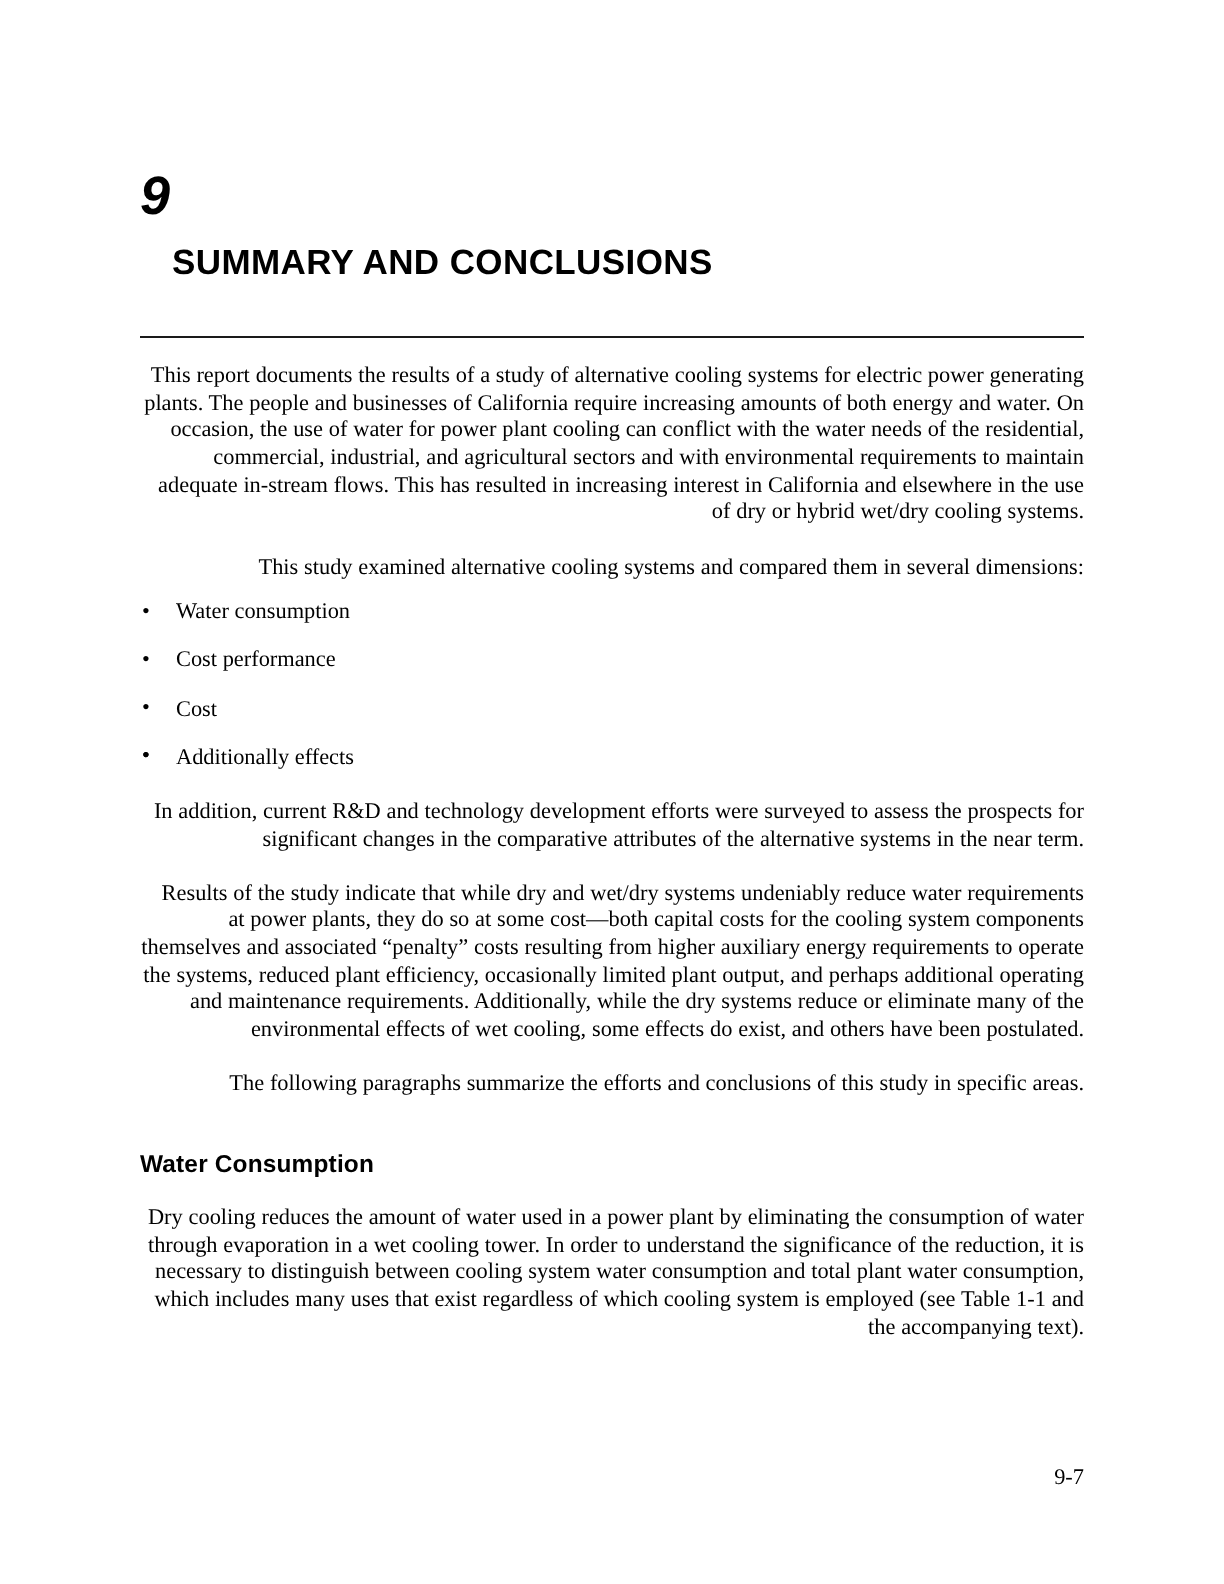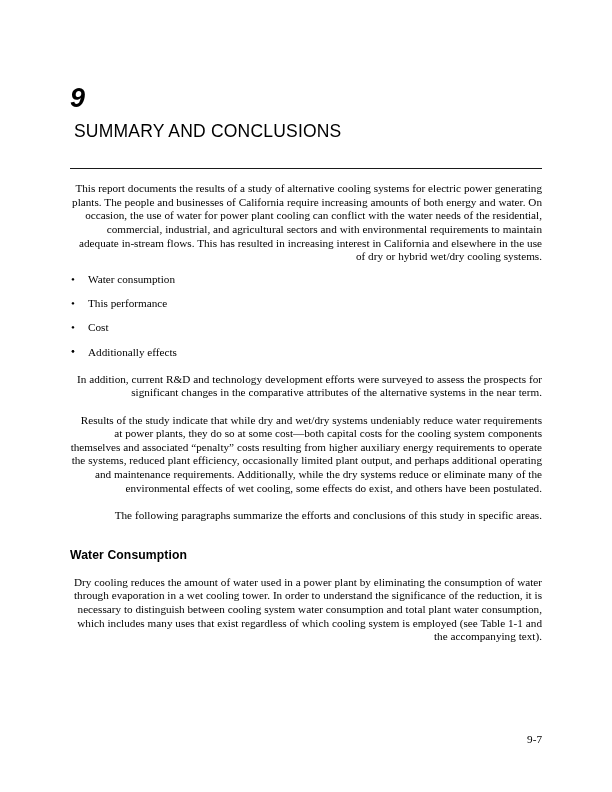--- a/index.html
+++ b/index.html
@@ -36,25 +36,25 @@
     font-style: italic;
     font-size: 27px;
     line-height: 1;
     letter-spacing: -0.5px;
     margin: 0;
     padding-top: 85px;
   }
 
   .chapter-title {
     font-family: "Liberation Sans", "DejaVu Sans", sans-serif;
-    font-weight: normal;
+    font-weight: bold;
     font-size: 17.5px;
     line-height: 1.15;
     letter-spacing: 0.2px;
-    margin: 9px 0 0 4px;
+    margin: 9px 0 0 16px;
   }
 
   .title-rule {
     margin: 27px 0 0 0;
     border: 0;
     border-top: 1.6px solid #1a1a1a;
     width: 472px;
     height: 0;
   }
 
@@ -126,29 +126,30 @@
   <div class="content">
 
     <div class="chapter-number">9</div>
 
     <h1 class="chapter-title">SUMMARY AND CONCLUSIONS</h1>
 
     <hr class="title-rule">
 
     <p class="para para-first">This report documents the results of a study of alternative cooling systems for electric power generating plants. The people and businesses of California require increasing amounts of both energy and water. On occasion, the use of water for power plant cooling can conflict with the water needs of the residential, commercial, industrial, and agricultural sectors and with environmental requirements to maintain adequate in-stream flows. This has resulted in increasing interest in California and elsewhere in the use of dry or hybrid wet/dry cooling systems.</p>
 
+    <p class="para para-gap">This study examined alternative cooling systems and compared them in several dimensions:</p>
 
     <ul class="bullet-list">
       <li class="bullet-item">
         <span class="bullet-mark">•</span>
         <span>Water consumption</span>
       </li>
       <li class="bullet-item">
         <span class="bullet-mark">•</span>
-        <span>This performance</span>
+        <span>Cost performance</span>
       </li>
       <li class="bullet-item">
         <span class="bullet-mark">•</span>
         <span>Cost</span>
       </li>
       <li class="bullet-item">
         <span class="bullet-mark">•</span>
       </li>
       <li class="bullet-item">
         <span class="bullet-mark">•</span>

